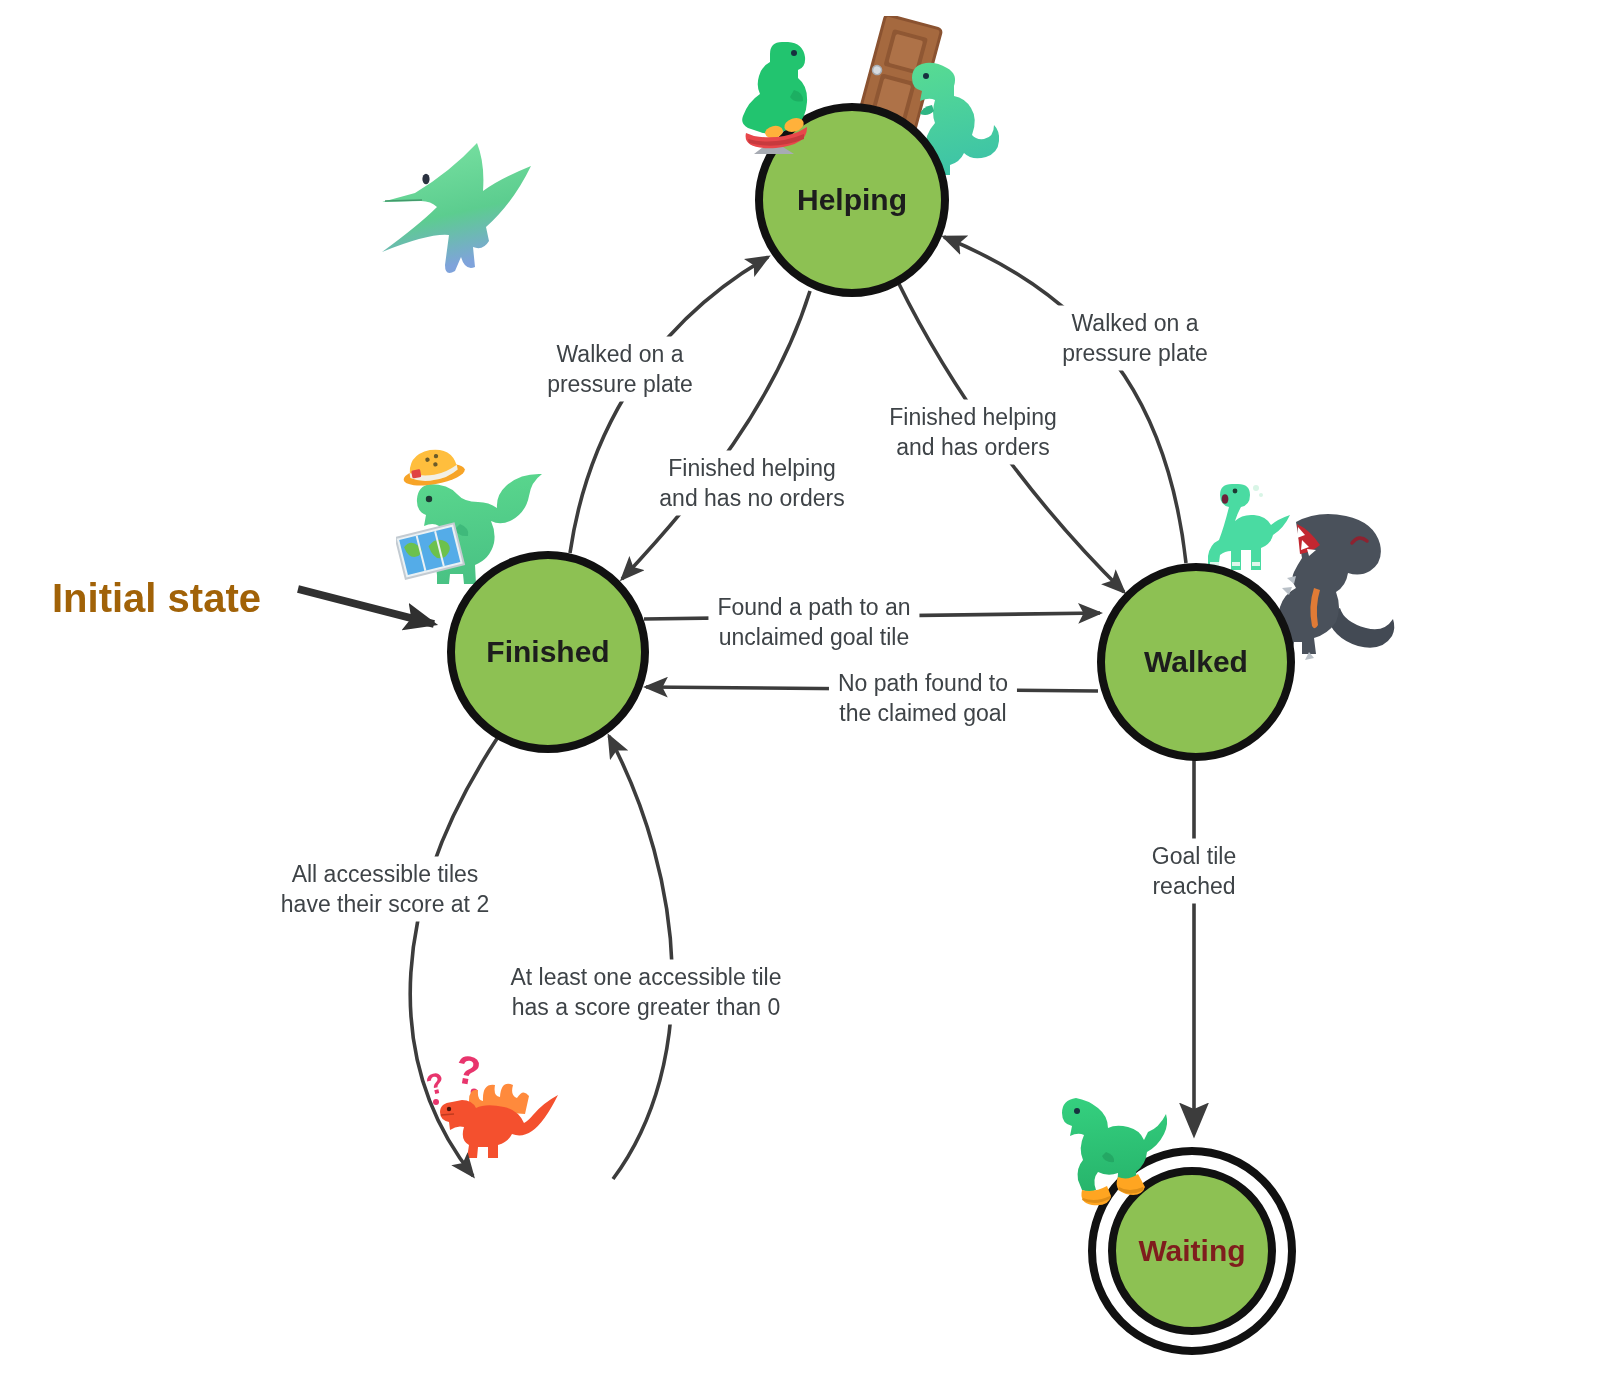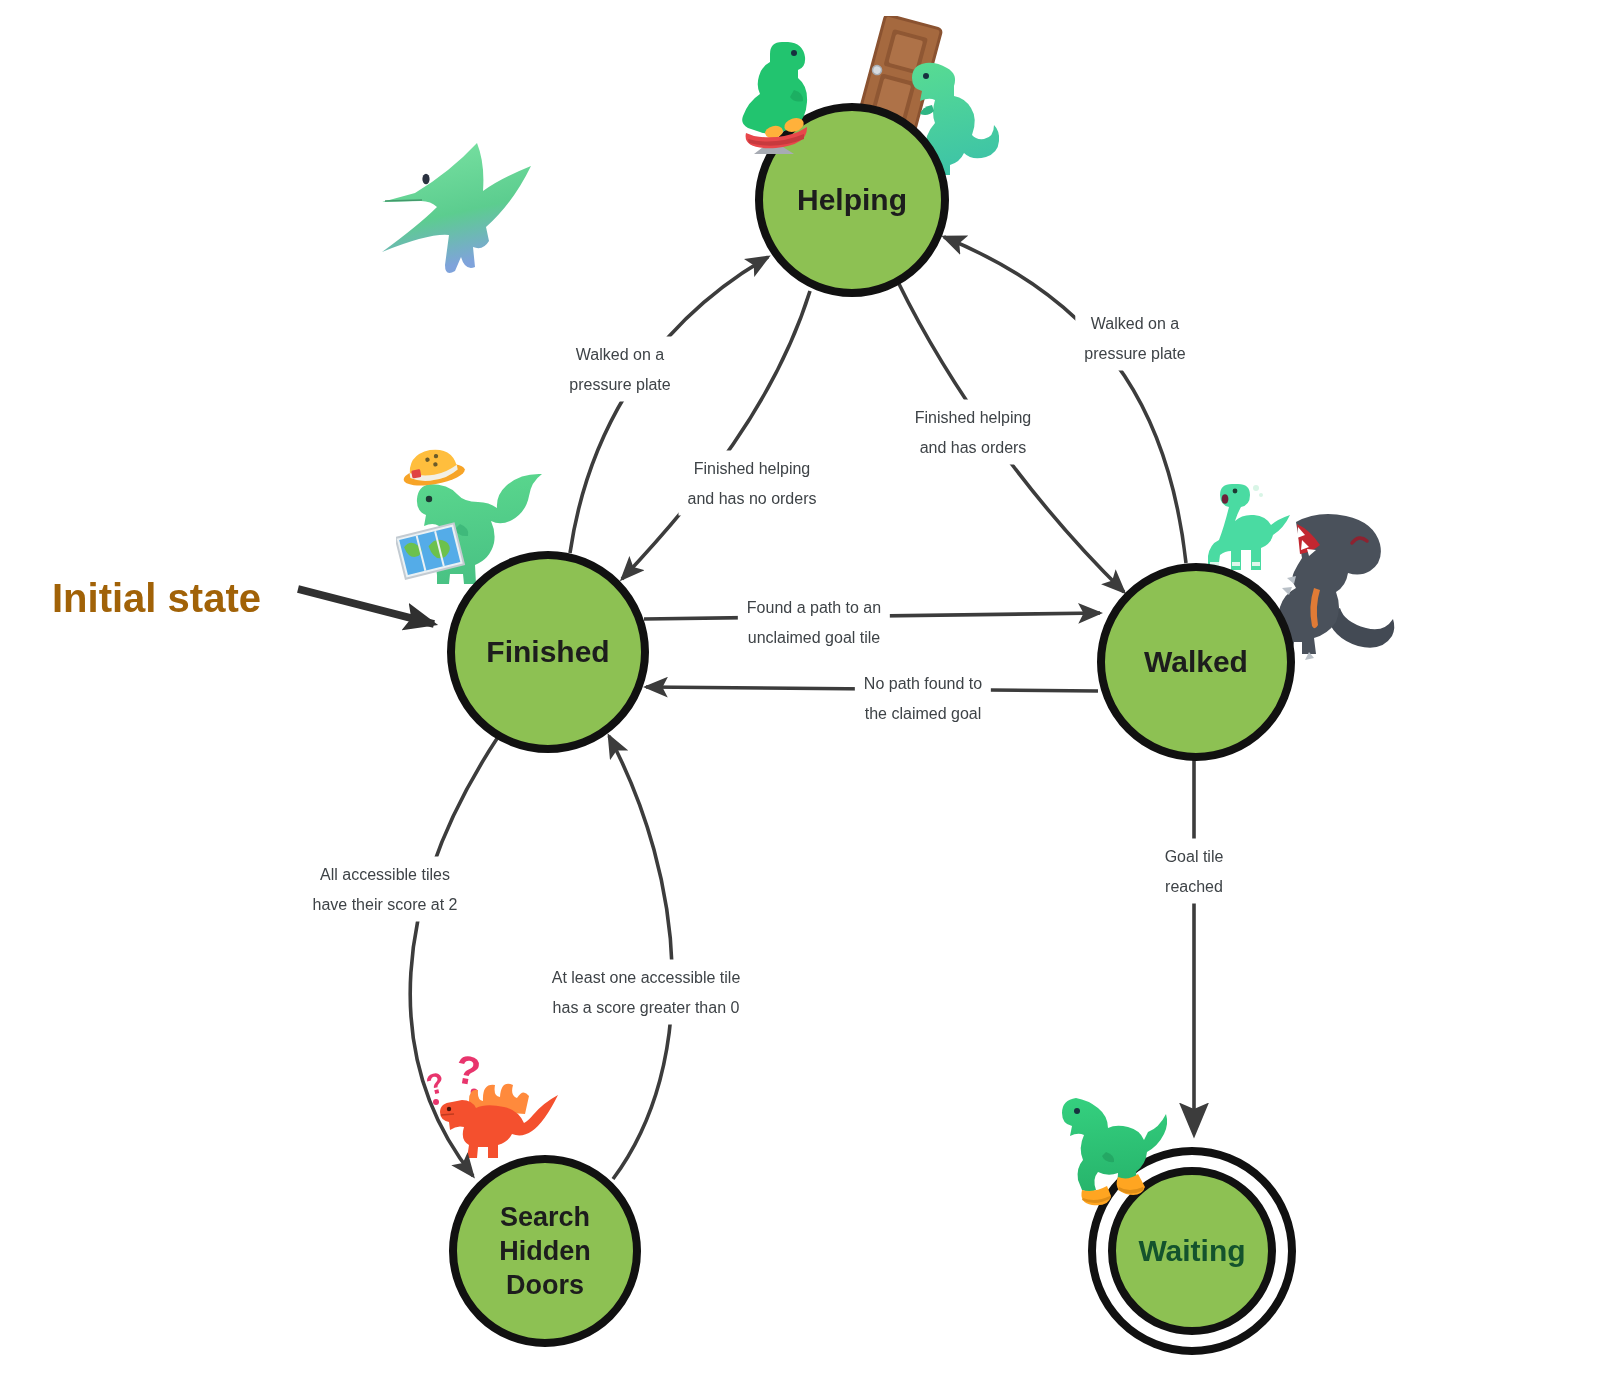--- a/index.html
+++ b/index.html
@@ -10,23 +10,23 @@
          background:#8DC153;display:flex;align-items:center;justify-content:center;z-index:10;
          color:#1D1D1D;font-weight:700;font-size:30px;text-align:center;white-space:pre-line;line-height:34px;}
   .state-helping{left:755px;top:103px;width:194px;height:194px;}
   .state-exploring{left:447px;top:551px;width:202px;height:202px;}
   .state-seeking{left:1097px;top:563px;width:198px;height:198px;}
   .state-shd{left:449px;top:1155px;width:192px;height:192px;font-size:27px;}
   .waiting-outer{position:absolute;left:1088px;top:1147px;width:208px;height:208px;box-sizing:border-box;
          border:8px solid #111111;border-radius:50%;background:#ffffff;z-index:10;}
   .waiting-inner{position:relative;left:12px;top:12px;width:168px;height:168px;box-sizing:border-box;
          border:8px solid #111111;border-radius:50%;background:#8DC153;display:flex;align-items:center;
-         justify-content:center;color:#14532d;font-weight:700;font-size:30px;}
+         justify-content:center;color:#7f1d1d;font-weight:700;font-size:30px;}
   .elabel{position:absolute;transform:translate(-50%,-50%);z-index:8;background:#ffffff;
-          color:#3E4347;font-size:16px;line-height:29.5px;text-align:center;white-space:pre-line;
+          color:#3E4347;font-size:23px;line-height:29.5px;text-align:center;white-space:pre-line;
           padding:3px 9px;}
   .initial-label{position:absolute;left:52px;top:576px;z-index:8;color:#a16207;font-weight:700;
           font-size:40px;white-space:nowrap;}
   .deco{position:absolute;z-index:5;}
   .deco-front{z-index:12;}
   .deco-back{z-index:4;}
 </style>
 </head>
 <body>
 
@@ -60,25 +60,20 @@
 
   <div class="state state-helping">
     <span>Helping</span>
   </div>
   <div class="state state-exploring">
     <span>Finished</span>
   </div>
   <div class="state state-seeking">
     <span>Walked</span>
   </div>
-  <div class="state state-shd">
-    <span>Search
-Hidden
-Doors</span>
-  </div>
   <div class="waiting-outer">
     <div class="waiting-inner">
       <span>Waiting</span>
     </div>
   </div>
 
   <div class="elabel" style="left:620px;top:369px;">Walked on a
 pressure plate</div>
   <div class="elabel" style="left:752px;top:483px;">Finished helping
 and has no orders</div>

